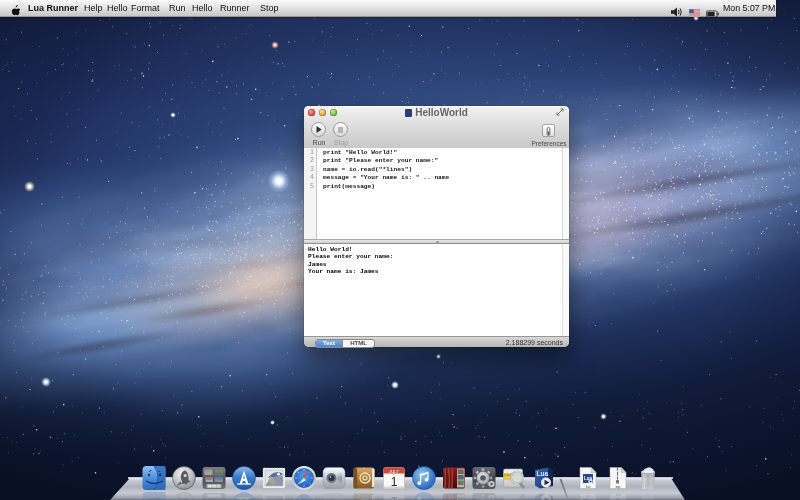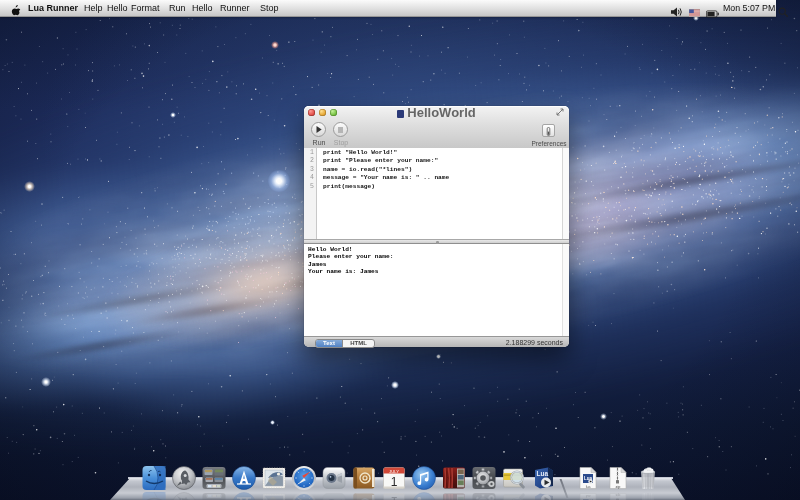--- a/index.html
+++ b/index.html
@@ -42,21 +42,21 @@
 #stars{position:absolute;inset:0;}
 .bstar{position:absolute;border-radius:50%;}
 
 #menubar{position:absolute;left:0;top:0;width:776px;height:16px;background:linear-gradient(180deg,#fbfbfb,#e2e2e2 50%,#c6c6c6);border-bottom:1px solid rgba(50,50,50,.5);box-shadow:0 1px 2px rgba(0,0,0,.25);}
 #menubar .l{position:absolute;top:0;height:16px;line-height:16px;font-size:9px;color:#111;}
 #menubar .b{font-weight:bold;}
 
 #win{position:absolute;left:304px;top:106px;width:265px;height:241px;border-radius:5px;background:#fff;box-shadow:0 12px 26px rgba(0,0,0,.5),0 0 1px rgba(0,0,0,.6);}
 #tbar{position:absolute;left:0;top:0;width:265px;height:42px;border-radius:5px 5px 0 0;background:linear-gradient(180deg,#f3f3f3,#dedede 45%,#c8c8c8);border-bottom:1px solid #8e8e8e;box-shadow:inset 0 1px 0 rgba(255,255,255,.9);}
 .tl{position:absolute;top:108.5px;width:7px;height:7px;border-radius:50%;}
-#title{position:absolute;left:304px;top:106px;width:265px;height:13px;text-align:center;font-size:13px;font-weight:bold;color:#666;line-height:14px;}
+#title{position:absolute;left:304px;top:106px;width:265px;height:13px;text-align:center;font-size:10px;font-weight:bold;color:#666;line-height:14px;}
 #title .docic{display:inline-block;width:7px;height:8px;background:#2b3a78;border-radius:1px;vertical-align:-1px;margin-right:3px;}
 .circbtn{position:absolute;width:15px;height:15px;border-radius:50%;border:1px solid #9b9b9b;background:linear-gradient(180deg,#fdfdfd,#d8d8d8);box-sizing:border-box;}
 .toollab{position:absolute;font-size:7px;color:#555;text-align:center;}
 
 #code{position:absolute;left:0;top:42px;width:265px;height:91px;background:#fff;overflow:hidden;}
 #gut{position:absolute;left:0;top:0;width:13px;height:91px;background:#f3f3f3;border-right:1px solid #c8c8c8;font:6.5px "Liberation Mono",monospace;color:#999;text-align:right;padding-top:1px;box-sizing:border-box;}
 #gut div{height:8.4px;line-height:8.4px;padding-right:2px;}
 #codetext{position:absolute;left:19px;top:1px;font:6.2px "Liberation Mono",monospace;font-weight:bold;color:#111;white-space:pre;}
 #codetext div{height:8.4px;line-height:8.4px;}
 #vsb1{position:absolute;right:0;top:0;width:6px;height:91px;background:#fafafa;border-left:1px solid #d5d5d5;}

